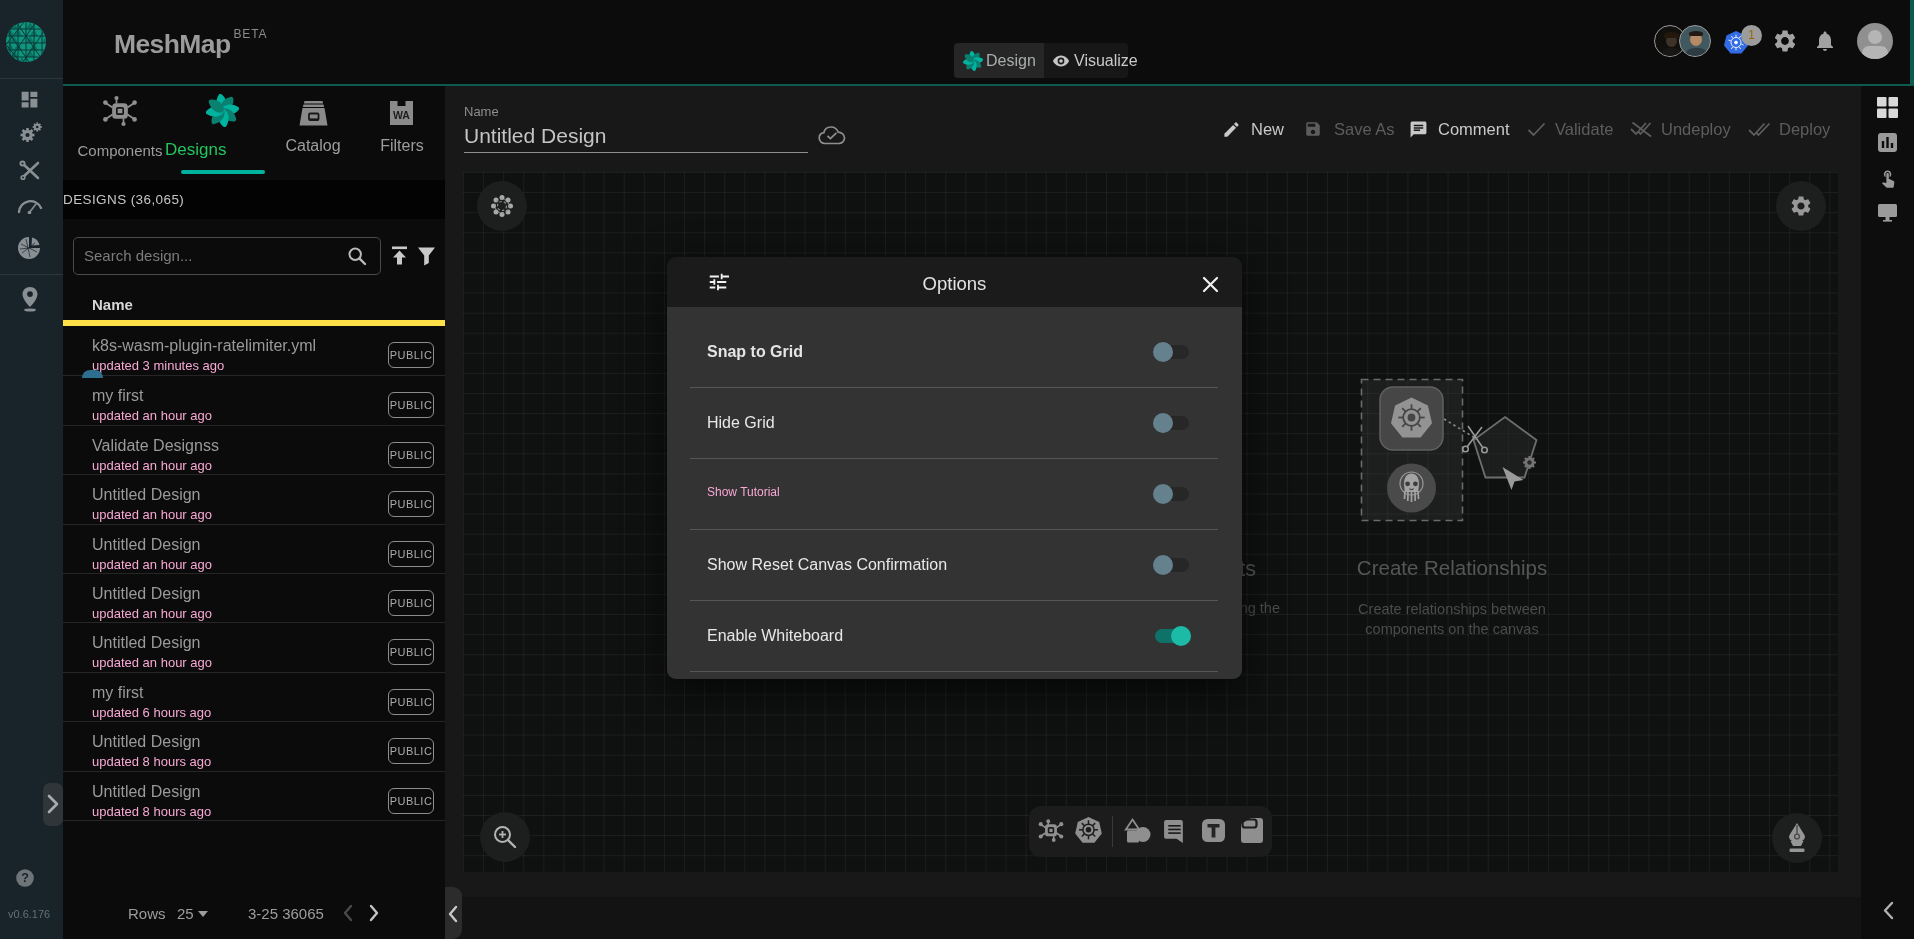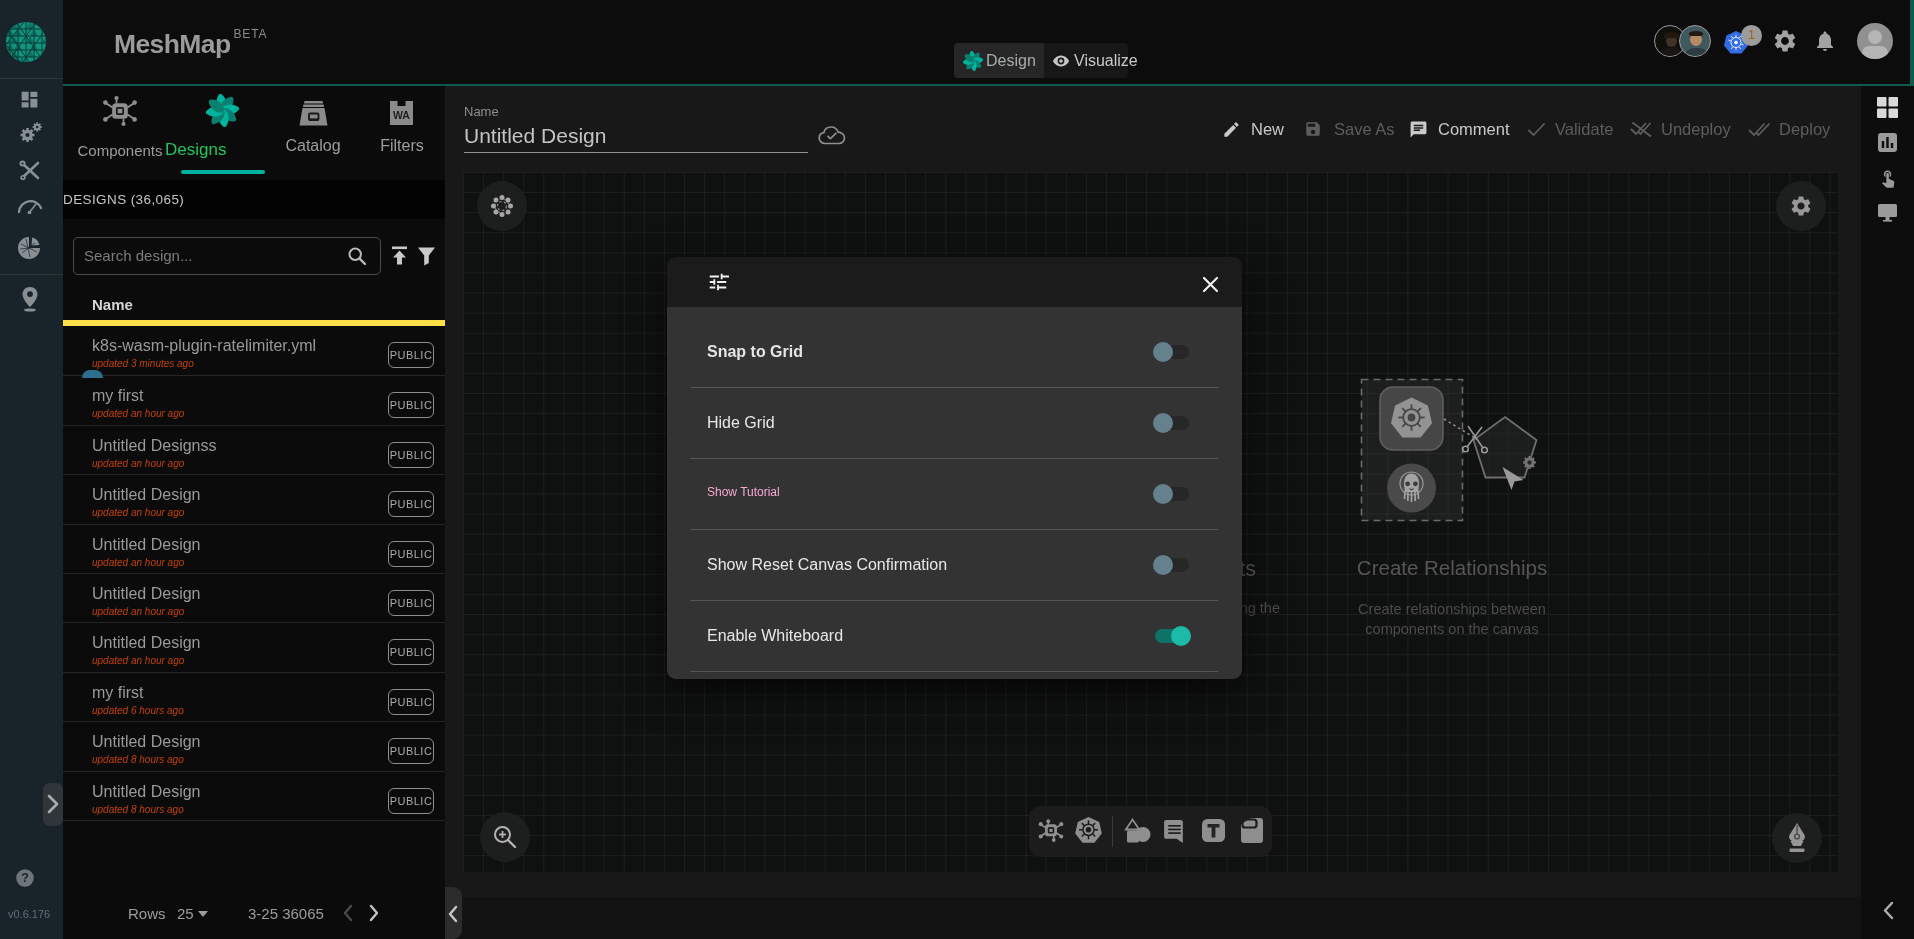--- a/index.html
+++ b/index.html
@@ -321,36 +321,36 @@
     <svg width="19" height="20" viewBox="0 0 19 20">
       <path d="M1 1.5 L18 1.5 L11.8 9.5 L11.8 17 L7.2 19.5 L7.2 9.5 Z" fill="#c9c9c9"></path>
     </svg>
   </div>
 
   <div class="abs" style="left:92px;top:296px;font-size:15px;font-weight:bold;color:#d6d6d6;">Name</div>
   <div class="abs" id="rows" style="left:63px;top:320px;width:382px;border-top:6px solid #fde047;">
     <style>
       .drow{position:relative;height:49.4px;border-top:1px solid #262626;}
       .drow .t{position:absolute;left:29px;top:11px;font-size:16px;color:#9a9a9a;}
-      .drow .s{position:absolute;left:29px;top:32px;font-size:10px;font-style:italic;color:#c2410c;}
+      .drow .s{position:absolute;left:29px;top:32px;font-size:13px;color:#f9a8d4;}
       .drow .b{position:absolute;left:325px;top:16px;width:46px;height:26px;border:1.5px solid #8d8d8d;border-radius:6px;
                text-align:center;line-height:24px;font-size:11px;color:#ababab;letter-spacing:0.5px;}
     </style>
     <div class="drow" style="border-top:none;">
         <span class="t">k8s-wasm-plugin-ratelimiter.yml</span>
         <span class="s">updated 3 minutes ago</span>
         <span class="b">PUBLIC</span>
       </div>
     <div class="drow">
         <span class="t">my first</span>
         <span class="s">updated an hour ago</span>
         <span class="b">PUBLIC</span>
       </div>
     <div class="drow">
-        <span class="t">Untitled Designss</span>
+        <span class="t">Validate Designss</span>
         <span class="s">updated an hour ago</span>
         <span class="b">PUBLIC</span>
       </div>
     <div class="drow">
         <span class="t">Untitled Design</span>
         <span class="s">updated an hour ago</span>
         <span class="b">PUBLIC</span>
       </div>
     <div class="drow">
         <span class="t">Untitled Design</span>
@@ -667,20 +667,21 @@
       </svg>
   </div>
 
   <div class="abs" id="modal" style="left:667px;top:257px;width:575px;height:422px;border-radius:9px;box-shadow:0 12px 40px rgba(0,0,0,0.65);">
     <div class="abs" style="left:0;top:0;width:575px;height:50px;background:#1b1b1b;border-radius:9px 9px 0 0;"></div>
     <div class="abs" id="ic-tune" style="left:40px;top:14px;width:22px;height:22px;">
       <svg width="22" height="22" viewBox="0 0 24 24">
           <path fill="#f2f2f2" d="M3 17v2h6v-2H3zM3 5v2h10V5H3zm10 16v-2h8v-2h-8v-2h-2v6h2zM7 9v2H3v2h4v2h2V9H7zm14 4v-2H11v2h10zm-6-4h2V7h8V5h-8V3h-2v6z"></path>
         </svg>
     </div>
+    <div class="abs" style="left:0;top:16px;width:575px;text-align:center;font-size:18.5px;color:#e3e3e3;">Options</div>
     <div class="abs" id="ic-close" style="left:535px;top:19px;width:17px;height:17px;">
       <svg width="17" height="17" viewBox="0 0 17 17">
         <g stroke="#f0f0f0" stroke-width="2.2" stroke-linecap="round">
           <line x1="2" y1="2" x2="15" y2="15"></line>
             <line x1="15" y1="2" x2="2" y2="15"></line>
         </g>
       </svg>
     </div>
     <div class="abs" style="left:0;top:50px;width:575px;height:372px;background:#333333;border-radius:0 0 9px 9px;"></div>
     <div class="abs" id="modal-rows">

